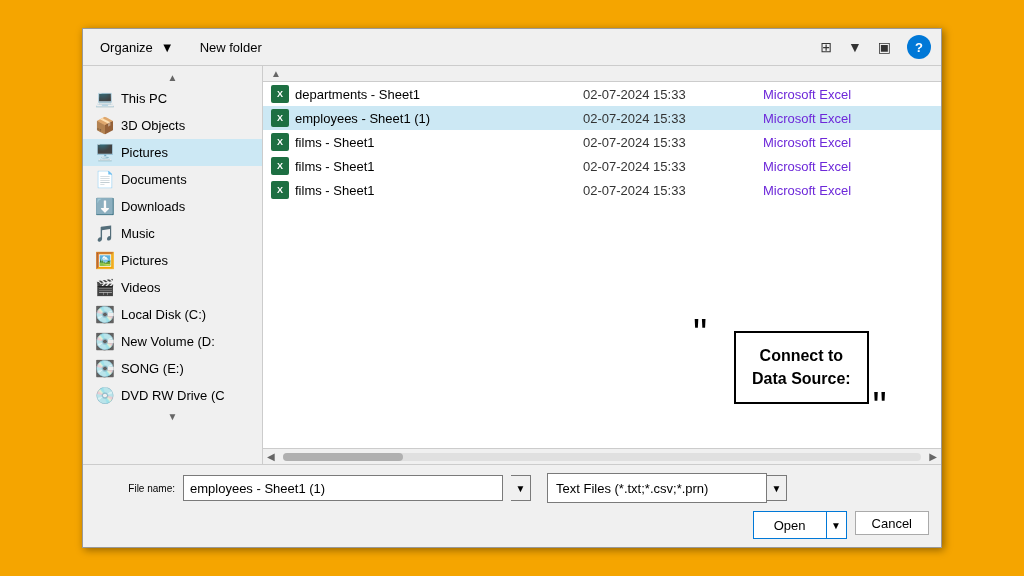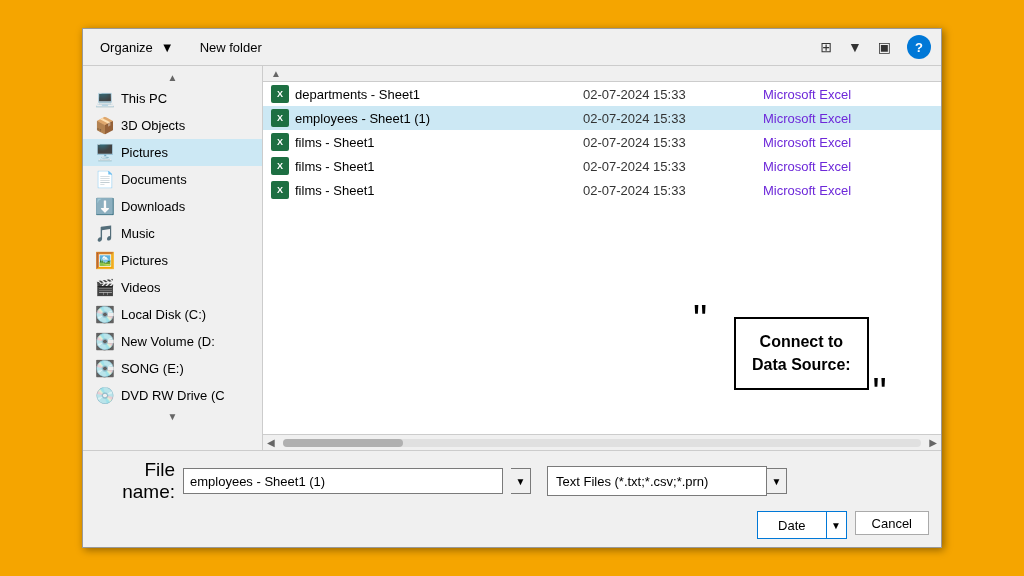--- a/index.html
+++ b/index.html
@@ -215,21 +215,21 @@
       padding: 8px 12px;
       display: flex;
       flex-direction: column;
       gap: 8px;
     }
     .filename-row {
       display: flex;
       align-items: center;
       gap: 8px;
     }
-    .filename-label { font-size: 19px; color: #000; width: 80px; text-align: right; }
+    .filename-label { font-size: 10px; color: #000; width: 80px; text-align: right; }
     .filename-input {
       flex: 1;
       max-width: 320px;
       height: 26px;
       border: 1px solid #7a7a7a;
       padding: 2px 6px;
       font-size: 13px;
       background: white;
     }
     .filename-dropdown {
@@ -509,21 +509,21 @@
       <div class="filetype-select">
         <div class="filetype-box">
           <span>Text Files (*.txt;*.csv;*.prn)</span>
         </div>
         <div class="filetype-arrow">▼</div>
       </div>
     </div>
     <div class="buttons-row">
       <div class="open-btn-group">
         <button class="open-btn">
-          <span>Date</span>
+          <span>Open</span>
         </button>
         <div class="open-arrow-btn">▼</div>
       </div>
       <button class="cancel-btn">
         <span>Cancel</span>
       </button>
     </div>
   </div>
 </div>
 

